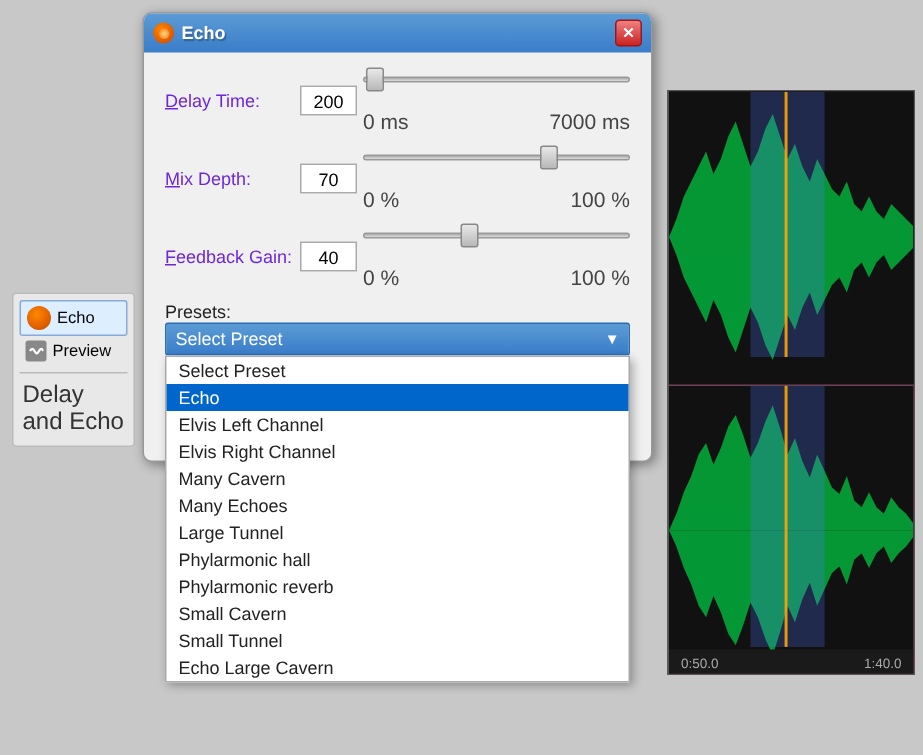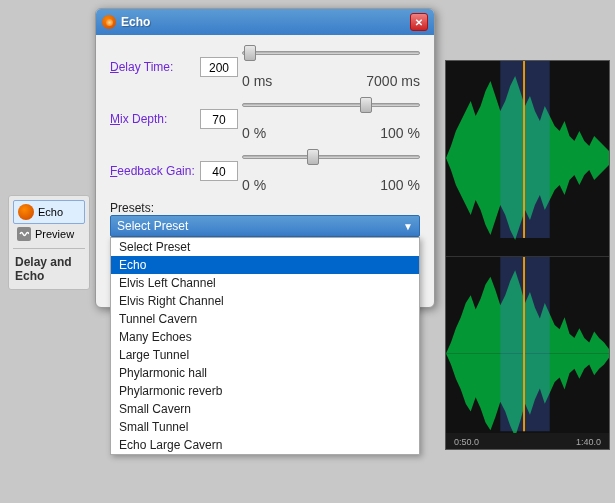--- a/index.html
+++ b/index.html
@@ -250,25 +250,24 @@
       display: flex;
       align-items: center;
       justify-content: center;
     }
     .plugin-divider {
       height: 1px;
       background: #bbb;
       margin: 4px 0;
     }
     .plugin-footer {
-      font-size: 12px;
+      font-size: 16px;
       color: #333;
       text-align: left;
       padding: 2px 2px;
-      font-weight: bold;
     }
 
     
     .waveform-panel {
       position: absolute;
       top: 60px;
       right: 5px;
       width: 165px;
       height: 390px;
       background: black;
@@ -472,21 +471,21 @@
         <div class="presets-dropdown-btn">
           <span>Select Preset</span>
           <span class="dropdown-arrow">▼</span>
         </div>
 
         <div class="dropdown-list">
           <div class="dropdown-item">Select Preset</div>
           <div class="dropdown-item selected">Echo</div>
           <div class="dropdown-item">Elvis Left Channel</div>
           <div class="dropdown-item">Elvis Right Channel</div>
-          <div class="dropdown-item">Tunnel Cavern</div>
+          <div class="dropdown-item">Many Cavern</div>
           <div class="dropdown-item">Many Echoes</div>
           <div class="dropdown-item">Large Tunnel</div>
           <div class="dropdown-item">Phylarmonic hall</div>
           <div class="dropdown-item">Phylarmonic reverb</div>
           <div class="dropdown-item">Small Cavern</div>
           <div class="dropdown-item">Small Tunnel</div>
           <div class="dropdown-item">Echo Large Cavern</div>
         </div>
       </div>
     </div>

